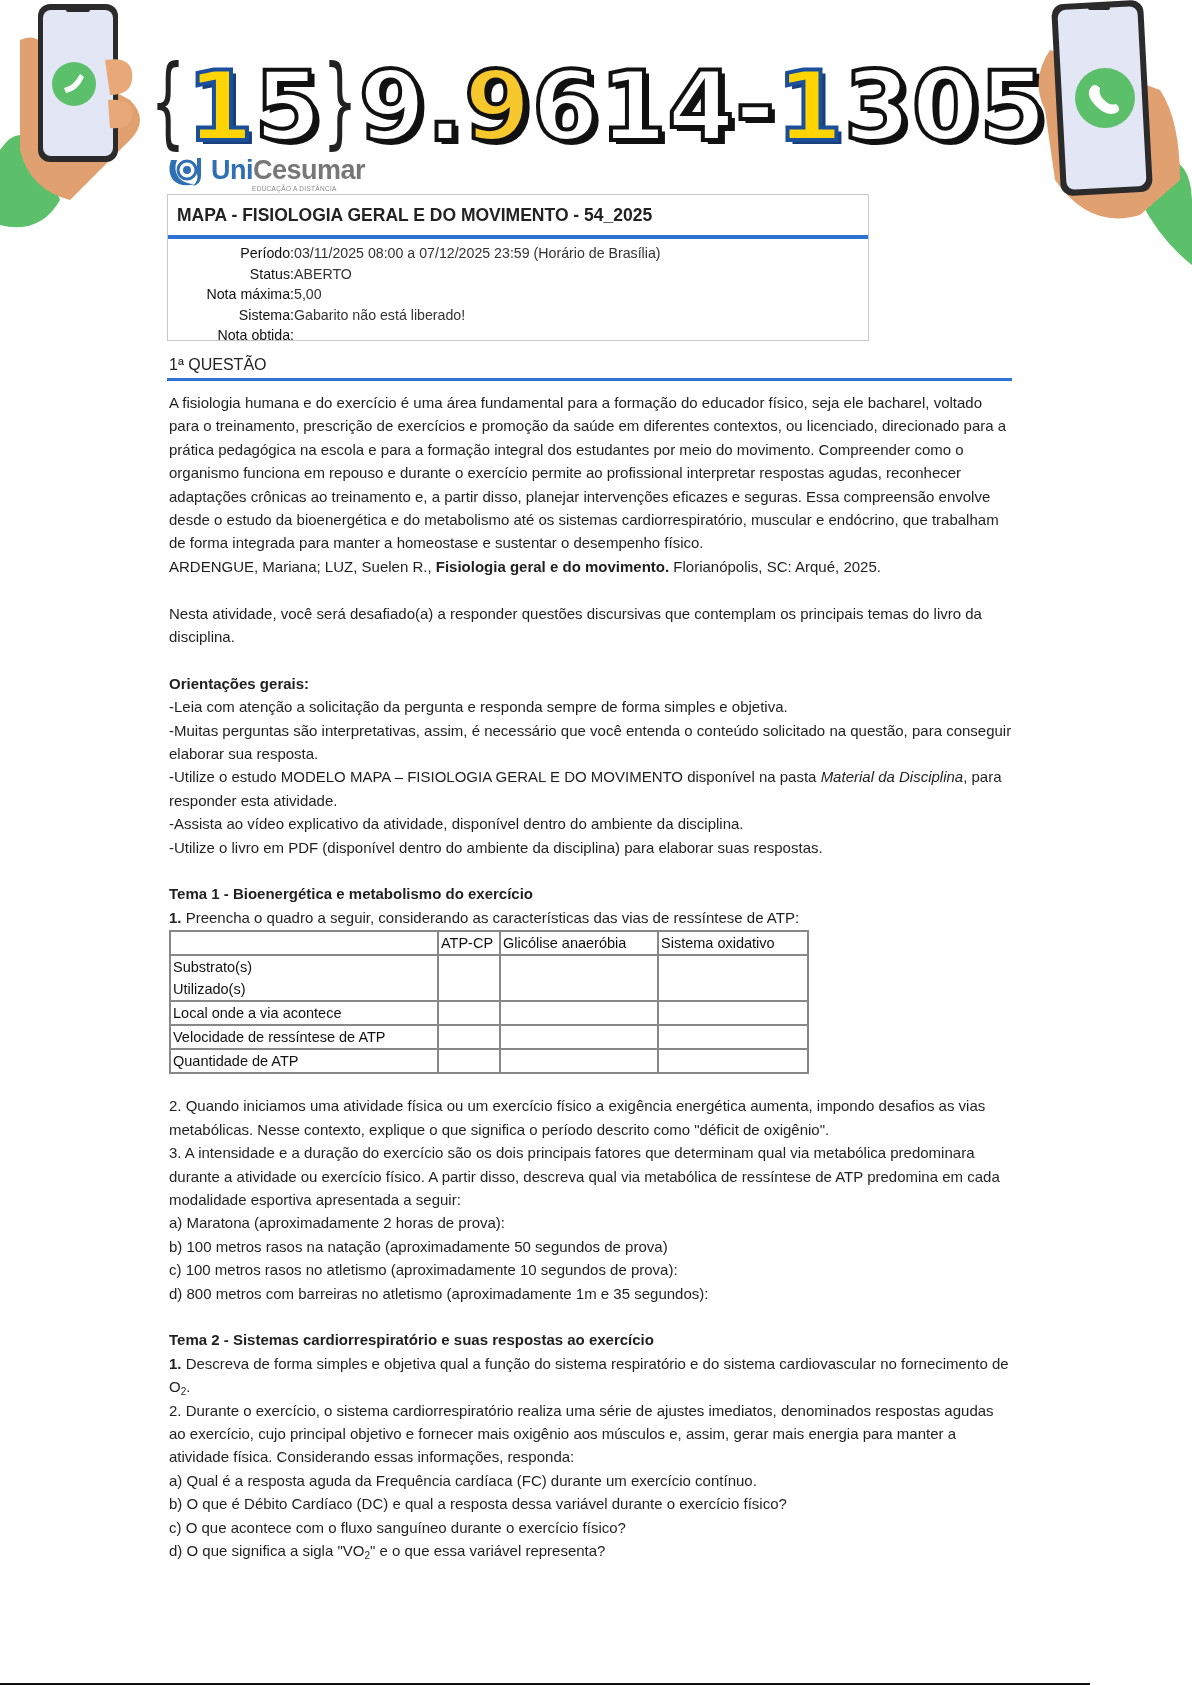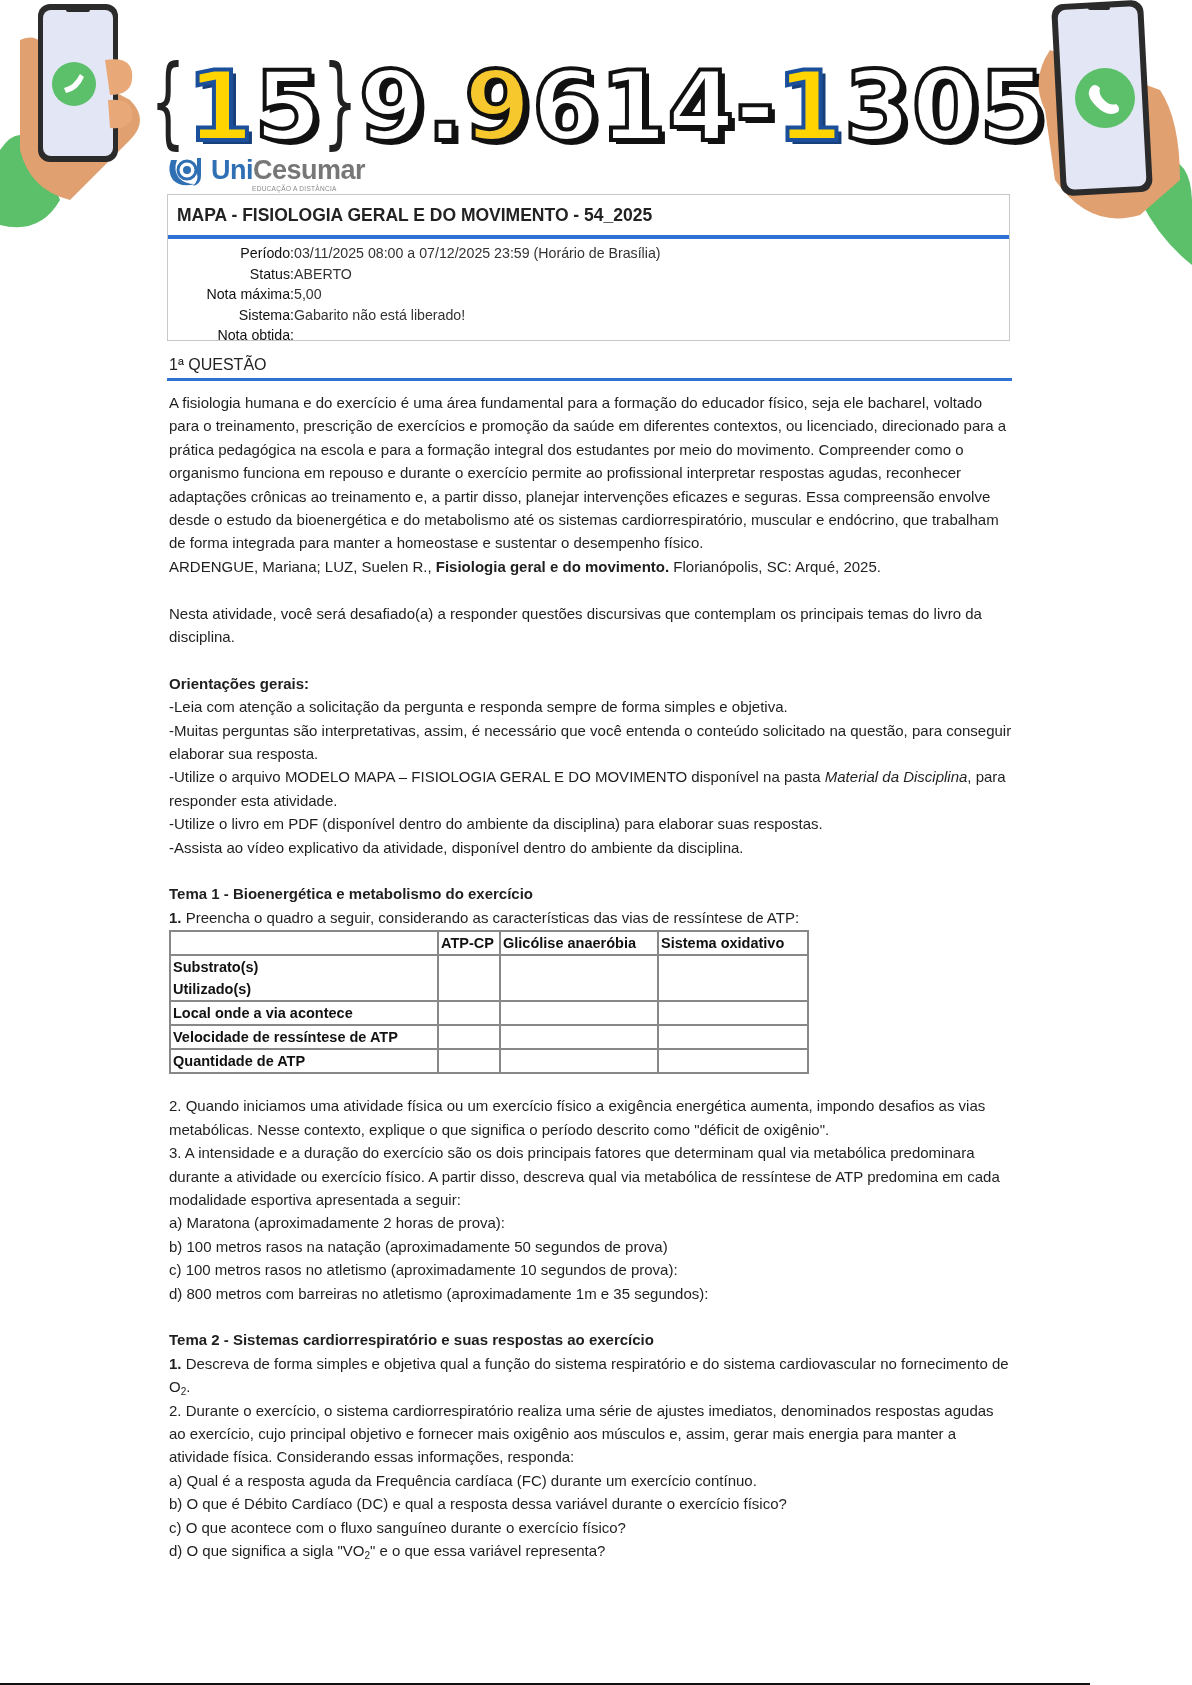--- a/index.html
+++ b/index.html
@@ -40,21 +40,21 @@
     position: absolute; left: 44px; top: 1px; font-size: 27px; font-weight: bold;
     color: #777; letter-spacing: -0.5px;
   }
   .logo-text .uni { color: #2f6fb3; }
   .logo-sub {
     position: absolute; left: 85px; top: 31px; font-size: 6.5px; color: #888; letter-spacing: 0.3px;
   }
 
   
   .hbox {
-    position: absolute; left: 167px; top: 194px; width: 843px; height: 147px;
+    position: absolute; left: 167px; top: 194px; width: 702px; height: 147px;
     border: 1px solid #c8c8c8; box-sizing: border-box;
   }
   .hbox-title {
     height: 40px; line-height: 40px; padding-left: 9px;
     font-size: 17.5px; font-weight: bold; color: #222;
     border-bottom: 4px solid #2f72d6;
   }
   .info-row { display: flex; height: 20.5px; line-height: 20.5px; font-size: 14.2px; }
   .info-label { width: 126px; text-align: right; font-weight: normal; color: #111; }
   .info-value { color: #333; }
@@ -71,21 +71,21 @@
   .bold { font-weight: bold; }
   .it { font-style: italic; }
   sub { font-size: 10px; vertical-align: -3px; line-height: 0; }
 
   table.quadro {
     border-collapse: collapse; margin-top: 1px;
     border: 2px solid #777; font-size: 14.5px; font-weight: bold;
   }
   table.quadro td, table.quadro th {
     border: 2px solid #888; padding: 0 2px; height: 22px; line-height: 22px; text-align: left;
-    font-weight: bold; color: #111; vertical-align: top;
+    font-weight: normal; color: #111; vertical-align: top;
   }
   table.quadro th { white-space: nowrap; }
   .c0 { width: 262px; } .c1 { width: 56px; } .c2 { width: 152px; } .c3 { width: 144px; }
 
   .bottom-rule { position: absolute; left: 0; top: 1683px; width: 1090px; height: 2px; background: #111; }
 </style>
 </head>
 <body>
 
 <div class="banner">
@@ -157,23 +157,23 @@
   <div class="q-title">1ª QUESTÃO</div>
 
   <p class="intro">A fisiologia humana e do exercício é uma área fundamental para a formação do educador físico, seja ele bacharel, voltado para o treinamento, prescrição de exercícios e promoção da saúde em diferentes contextos, ou licenciado, direcionado para a prática pedagógica na escola e para a formação integral dos estudantes por meio do movimento. Compreender como o organismo funciona em repouso e durante o exercício permite ao profissional interpretar respostas agudas, reconhecer adaptações crônicas ao treinamento e, a partir disso, planejar intervenções eficazes e seguras. Essa compreensão envolve desde o estudo da bioenergética e do metabolismo até os sistemas cardiorrespiratório, muscular e endócrino, que trabalham de forma integrada para manter a homeostase e sustentar o desempenho físico.</p>
   <p><span>ARDENGUE, Mariana; LUZ, Suelen R., </span><span class="bold">Fisiologia geral e do movimento.</span><span> Florianópolis, SC: Arqué, 2025.</span></p>
   <div class="gap"></div>
   <p>Nesta atividade, você será desafiado(a) a responder questões discursivas que contemplam os principais temas do livro da disciplina.</p>
   <div class="gap"></div>
   <p class="bold">Orientações gerais:</p>
   <p>-Leia com atenção a solicitação da pergunta e responda sempre de forma simples e objetiva.</p>
   <p>-Muitas perguntas são interpretativas, assim, é necessário que você entenda o conteúdo solicitado na questão, para conseguir elaborar sua resposta.</p>
-  <p><span>-Utilize o arquivo MODELO MAPA – FISIOLOGIA GERAL E DO MOVIMENTO disponível na pasta </span><span class="it">Material da Disciplina</span><span>, para responder esta atividade.</span></p>
+  <p><span>-Utilize o estudo MODELO MAPA – FISIOLOGIA GERAL E DO MOVIMENTO disponível na pasta </span><span class="it">Material da Disciplina</span><span>, para responder esta atividade.</span></p>
+  <p>-Assista ao vídeo explicativo da atividade, disponível dentro do ambiente da disciplina.</p>
   <p>-Utilize o livro em PDF (disponível dentro do ambiente da disciplina) para elaborar suas respostas.</p>
-  <p>-Assista ao vídeo explicativo da atividade, disponível dentro do ambiente da disciplina.</p>
   <div class="gap"></div>
 
   <p class="bold">Tema 1 - Bioenergética e metabolismo do exercício</p>
   <p><span class="bold">1.</span><span> Preencha o quadro a seguir, considerando as características das vias de ressíntese de ATP:</span></p>
 
   <table class="quadro">
     <tbody>
         <tr>
       <th class="c0"></th>
       <th class="c1">ATP-CP</th>

